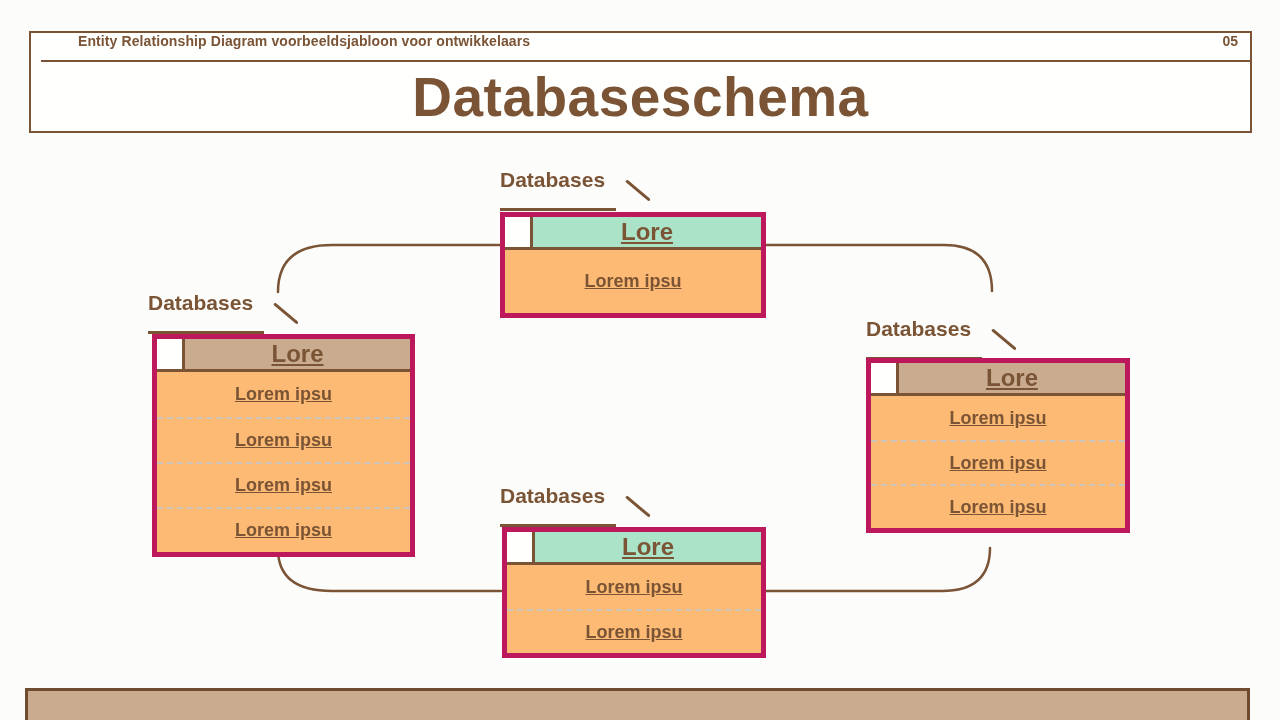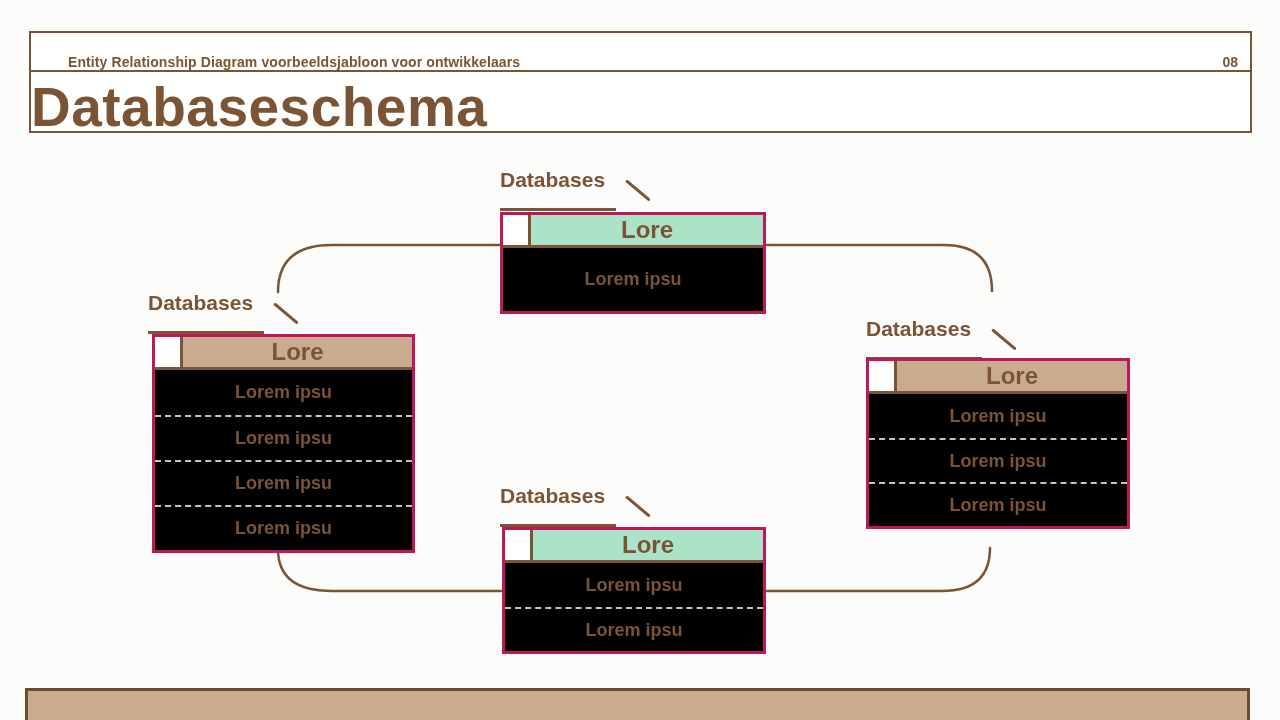--- a/index.html
+++ b/index.html
@@ -15,23 +15,24 @@
   
   .header-box {
     position: absolute;
     left: 29px; top: 31px;
     width: 1223px; height: 102px;
     border: 2px solid #7a5435;
     background: #fffffe;
   }
   .header-strip {
     display: flex;
-    align-items: flex-end;
-    height: 39px;
+    align-items: flex-start;
+    height: 29px;
     border-bottom: 2px solid #7a5435;
+    margin-left: 10px;
   }
   .strip-accent {
     width: 27px;
     background: #abe3c9;
     border-right: 2px solid #7a5435;
   }
   .strip-text {
     flex: 1;
     display: flex;
     align-items: center;
@@ -42,20 +43,21 @@
   .strip-page {
     display: flex;
     align-items: center;
     padding-right: 12px;
     font-size: 14px;
   }
   .title-area {
     height: 69px;
     display: flex;
     align-items: center;
+    justify-content: center;
   }
   .page-title {
     font-size: 55px;
     font-weight: 700;
     letter-spacing: 0.5px;
   }
 
   
   .connectors {
     position: absolute;
@@ -85,22 +87,23 @@
     position: absolute;
     left: 126px; top: 11px;
     width: 31px; height: 3px;
     background: #7a5435;
     border-radius: 2px;
     transform: rotate(40deg);
     transform-origin: 0 50%;
   }
   .entity-table {
     position: absolute;
-    border: 3px solid #be185d;
-    background: #000000;
+    border: 5px solid #be185d;
+    background: #fdba74;
+    text-decoration: underline;
   }
   .t-header {
     display: flex;
     height: 33px;
     border-bottom: 3px solid #7a5435;
   }
   .key-cell {
     width: 28px;
     border-right: 3px solid #7a5435;
     background: #fffffe;
@@ -144,21 +147,21 @@
     border: 3px solid #6f4c2f;
   }
 </style>
 </head>
 <body>
 
 <header class="header-box">
   <div class="header-strip">
     <div class="strip-accent"></div>
     <div class="strip-text">Entity Relationship Diagram voorbeeldsjabloon voor ontwikkelaars</div>
-    <div class="strip-page">08</div>
+    <div class="strip-page">05</div>
   </div>
   <div class="title-area">
     <h1 class="page-title">Databaseschema</h1>
   </div>
 </header>
 
 <svg class="connectors" viewBox="0 0 1280 720" xmlns="http://www.w3.org/2000/svg">
   <path d="M 501 245 H 332 Q 278 245 278 292"></path>
   <path d="M 278 549 Q 278 591 332 591 H 501"></path>
   <path d="M 765 245 H 944 Q 992 245 992 291"></path>

